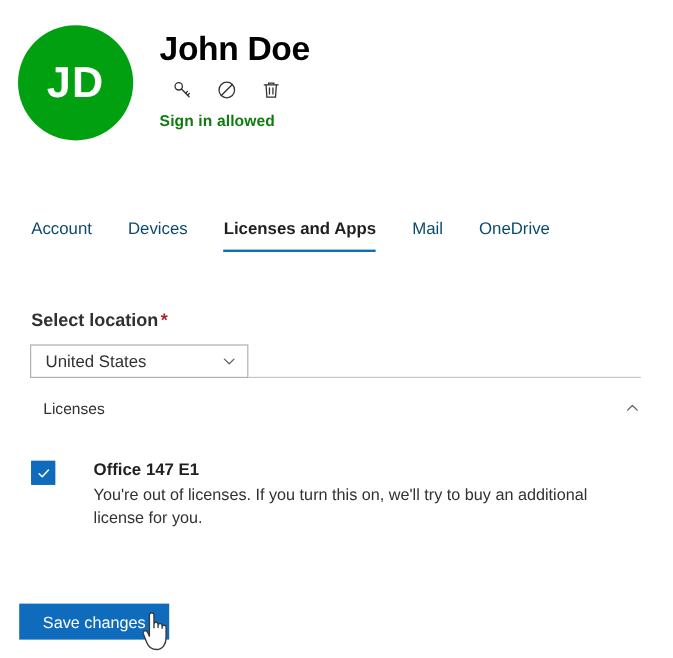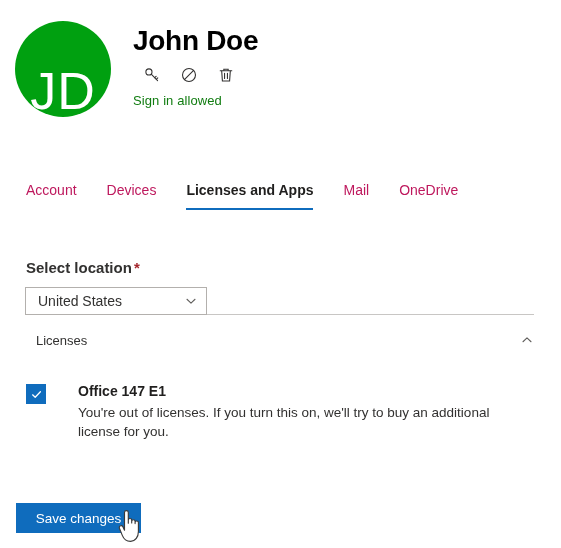--- a/index.html
+++ b/index.html
@@ -28,24 +28,24 @@
   .avatar {
     position: absolute;
     left: 15px;
     top: 21px;
     width: 96px;
     height: 96px;
     border-radius: 50%;
     background: #00a010;
     color: #ffffff;
     display: flex;
-    align-items: flex-end;
+    align-items: center;
     justify-content: center;
-    font-size: 52px;
-    font-weight: 400;
+    font-size: 36px;
+    font-weight: 700;
     letter-spacing: 1px;
     line-height: 1;
     user-select: none;
   }
   .user-info {
     position: absolute;
     left: 133px;
     top: 24px;
   }
   .user-name {
@@ -70,38 +70,38 @@
     height: 20px;
     display: flex;
     align-items: center;
     justify-content: center;
     cursor: pointer;
     color: #323130;
   }
   .signin-status {
     margin-top: 6px;
     font-size: 13px;
-    font-weight: normal;
+    font-weight: bold;
     color: #107c10;
     letter-spacing: 0.1px;
   }
 
   
   .tabs {
     position: absolute;
     left: 26px;
     top: 180px;
     display: flex;
     align-items: flex-start;
     gap: 0;
   }
   .tab {
     position: relative;
     font-size: 14px;
-    color: #be185d;
+    color: #0c4a6e;
     padding: 0 15px 10px 15px;
     cursor: pointer;
     white-space: nowrap;
     line-height: 20px;
   }
   .tab:first-child { padding-left: 0; }
   .tab.active {
     font-weight: bold;
     color: #201f1e;
   }

